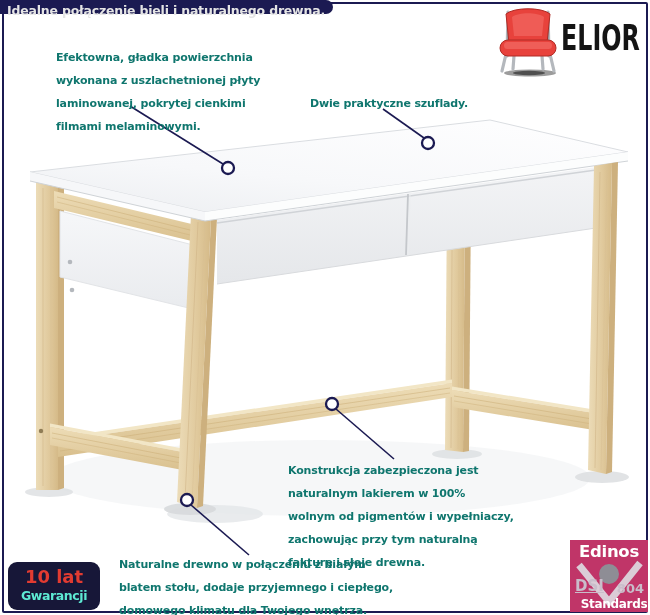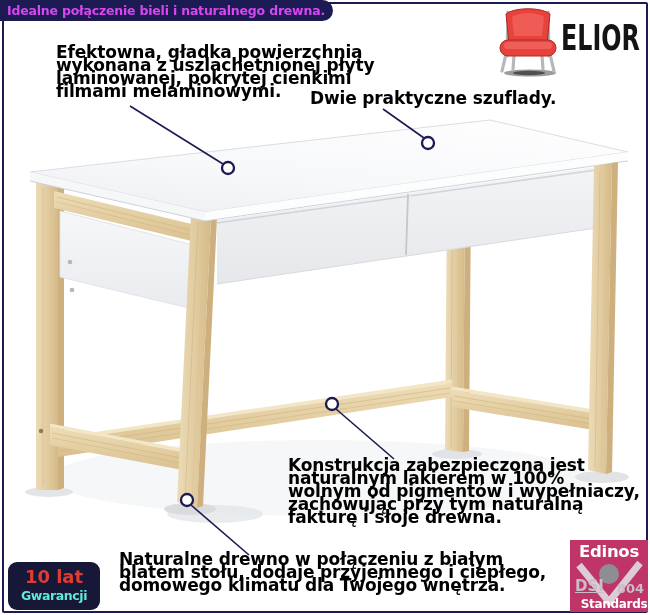--- a/index.html
+++ b/index.html
@@ -1,25 +1,25 @@
 <!DOCTYPE html>
 <html><head>
 <meta charset="utf-8">
 <style>
   html,body{margin:0;padding:0;background:#fff;}
   #stage{position:relative;width:650px;height:615px;background:#ffffff;overflow:hidden;
          font-family:"DejaVu Sans","Liberation Sans",sans-serif;}
   .frame{position:absolute;left:2px;top:2px;width:642px;height:607px;
          border:2px solid #1b1a52;border-radius:2px;z-index:1;}
-  .banner{position:absolute;left:0;top:0;height:21px;width:333px;background:#1b1a52;
-          border-radius:0 11px 11px 0;z-index:5;color:#d946ef;font-weight:bold;
+  .banner{position:absolute;left:0;top:0;height:14px;width:333px;background:#1b1a52;
+          border-radius:0 11px 11px 0;z-index:5;color:#e5e5e5;font-weight:bold;
           font-size:12.5px;line-height:21px;padding-left:7px;box-sizing:border-box;
           letter-spacing:-0.2px;white-space:nowrap;}
-  .ann{position:absolute;color:#000000;font-weight:bold;font-size:17px;
-       line-height:13px;letter-spacing:-0.15px;white-space:pre-line;z-index:6;}
+  .ann{position:absolute;color:#0f766e;font-weight:bold;font-size:11px;
+       line-height:23px;letter-spacing:-0.15px;white-space:pre-line;z-index:6;}
   #ann-surface{left:56px;top:46px;}
   #ann-drawers{left:310px;top:92px;}
   #ann-finish{left:288px;top:459px;}
   #ann-wood{left:119px;top:553px;}
   #desk-svg{position:absolute;left:0;top:0;z-index:3;}
   
   #brand{position:absolute;left:488px;top:4px;width:160px;height:78px;z-index:6;}
   #chair-svg{position:absolute;left:8px;top:2px;}
   #brand-name{position:absolute;left:73px;top:17px;font-size:35px;font-weight:800;
               color:#141414;transform:scaleX(0.68);transform-origin:0 0;

